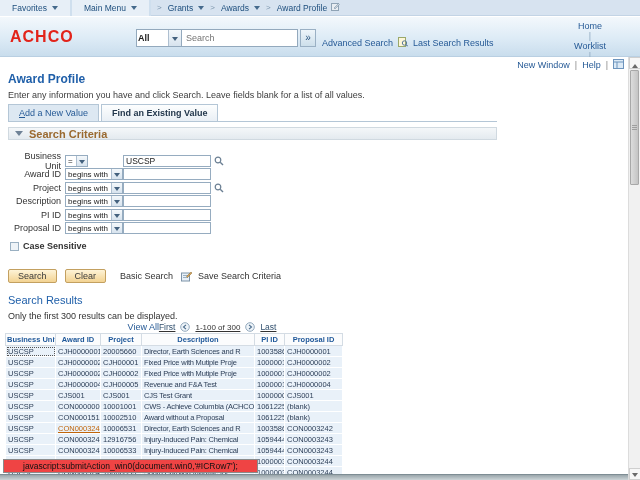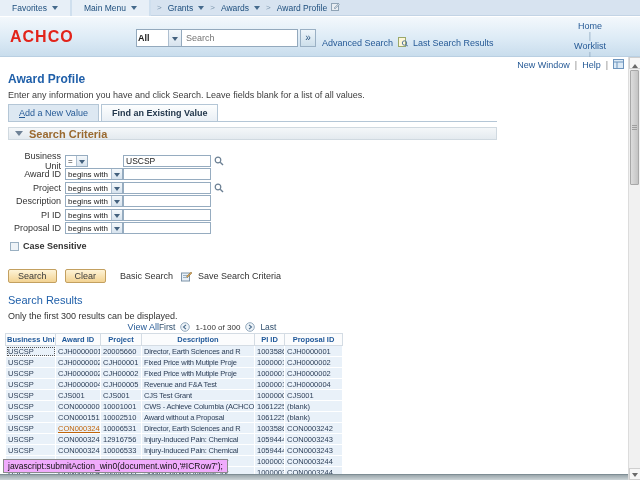--- a/index.html
+++ b/index.html
@@ -71,36 +71,36 @@
   .actions { position:absolute; top:212px; left:8px; display:flex; align-items:center; font-size:9px; }
   .btn-tan { height:14px; padding:0 9px; background:linear-gradient(#fdf3d7,var(--button-face,#f3d392)); border:1px solid #c3a060;
              border-radius:2px; font-size:9px; color:#3a3a3a; margin-right:8px; font-family:inherit; cursor:pointer; }
   .link-plain { color:#333; margin-left:6px; cursor:pointer; }
   .act-icon { margin-left:8px; display:flex; cursor:pointer; }
 
   .results-title { position:absolute; top:237px; left:8px; font-size:11px; color:var(--page-title,#1f5fa9); }
   .limit-msg { position:absolute; top:254px; left:8px; font-size:9px; color:#333; }
   .viewall-row { position:absolute; top:265px; left:8px; width:334px; display:flex; justify-content:center; align-items:center;margin-left:27px; }
   .viewall { font-size:9px; color:var(--accent-link,#265a96); cursor:pointer; }
-  .pager { display:flex; align-items:center; gap:5px; font-size:8px; color:#333; }
+  .pager { display:flex; align-items:center; gap:5px; font-size:8px; color:#333;text-decoration:underline; }
   .pager .lnk { color:#31506e; font-size:8.5px; cursor:pointer; }
   .pager .pg-ic { display:flex; cursor:pointer; }
 
   .grid { position:absolute; top:276px; left:5px; border-collapse:collapse; table-layout:fixed; width:337px; }
   .grid th { height:12px; background:#fbfcfd; border:1px solid #d4dce4; color:var(--grid-header-text,#1e5799);
              font-size:7.5px; font-weight:bold; text-align:center; padding:0 1px; white-space:nowrap; overflow:hidden; cursor:pointer; }
   .grid td { height:11px; background:var(--grid-row-bg,#e9f1f9); border:1px solid #fff; font-size:7.5px; color:#2c3e57;
              padding:0 2px; white-space:nowrap; overflow:hidden; cursor:pointer; }
   .grid td.num { text-align:right; padding-right:1px; }
   .grid td.desc { letter-spacing:-0.2px; }
   td.focus-cell { outline:1px dotted #555; outline-offset:-2px; }
   td.hover-link { color:var(--hover-link,#c0650a); text-decoration:underline; }
 
-  .tooltip { position:absolute; top:402px; left:3px; background:#f0abfc; border:1px solid #8a8a8a; font-size:8.5px;
-             padding:1px 4px; color:#111; white-space:nowrap; z-index:5; }
+  .tooltip { position:absolute; top:402px; left:3px; background:#ef4444; border:1px solid #8a8a8a; font-size:8.5px;
+             padding:1px 19px; color:#111; white-space:nowrap; z-index:5; }
 
   .bottom-strip { position:absolute; top:474px; left:0; width:628px; height:6px;
                   background:linear-gradient(#9aa6ab,#ccd4d7); border-top:1px solid #7e8d94; z-index:6; }
 
   
   .scrollbar { position:absolute; top:57px; right:0; width:12px; height:423px; background:#f1f1f1; border-left:1px solid #dcdcdc; z-index:7; }
   .sb-btn { width:12px; height:12px; background:#f7f7f7; border:1px solid #cfcfcf; position:relative; cursor:pointer; }
   .sb-up::after { content:""; position:absolute; left:2px; top:3px; border:3px solid transparent; border-bottom:4px solid #6a6a6a; }
   .sb-down { position:absolute; bottom:0; }
   .sb-down::after { content:""; position:absolute; left:2px; top:4px; border:3px solid transparent; border-top:4px solid #6a6a6a; }

